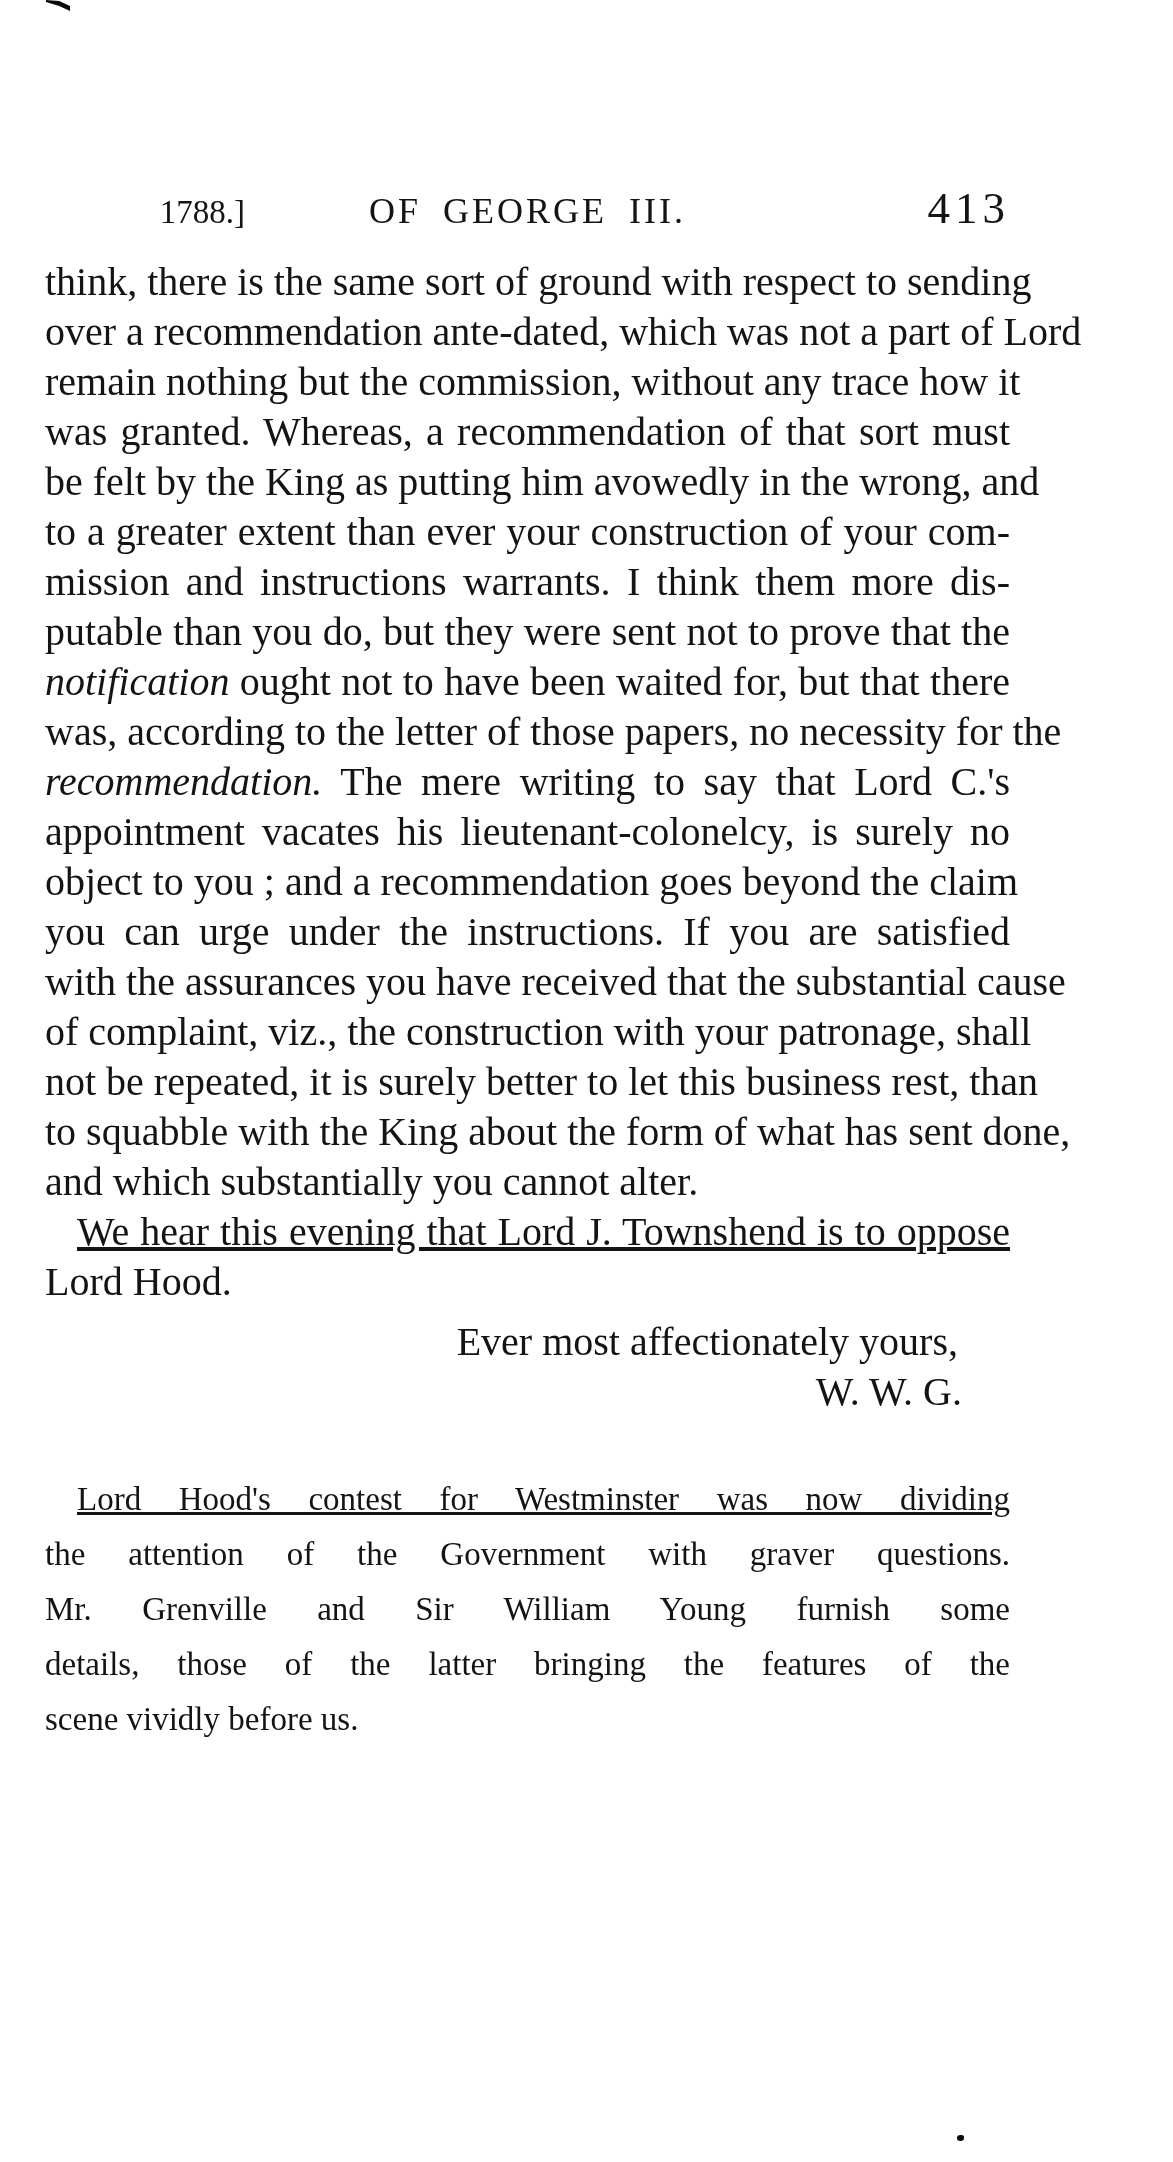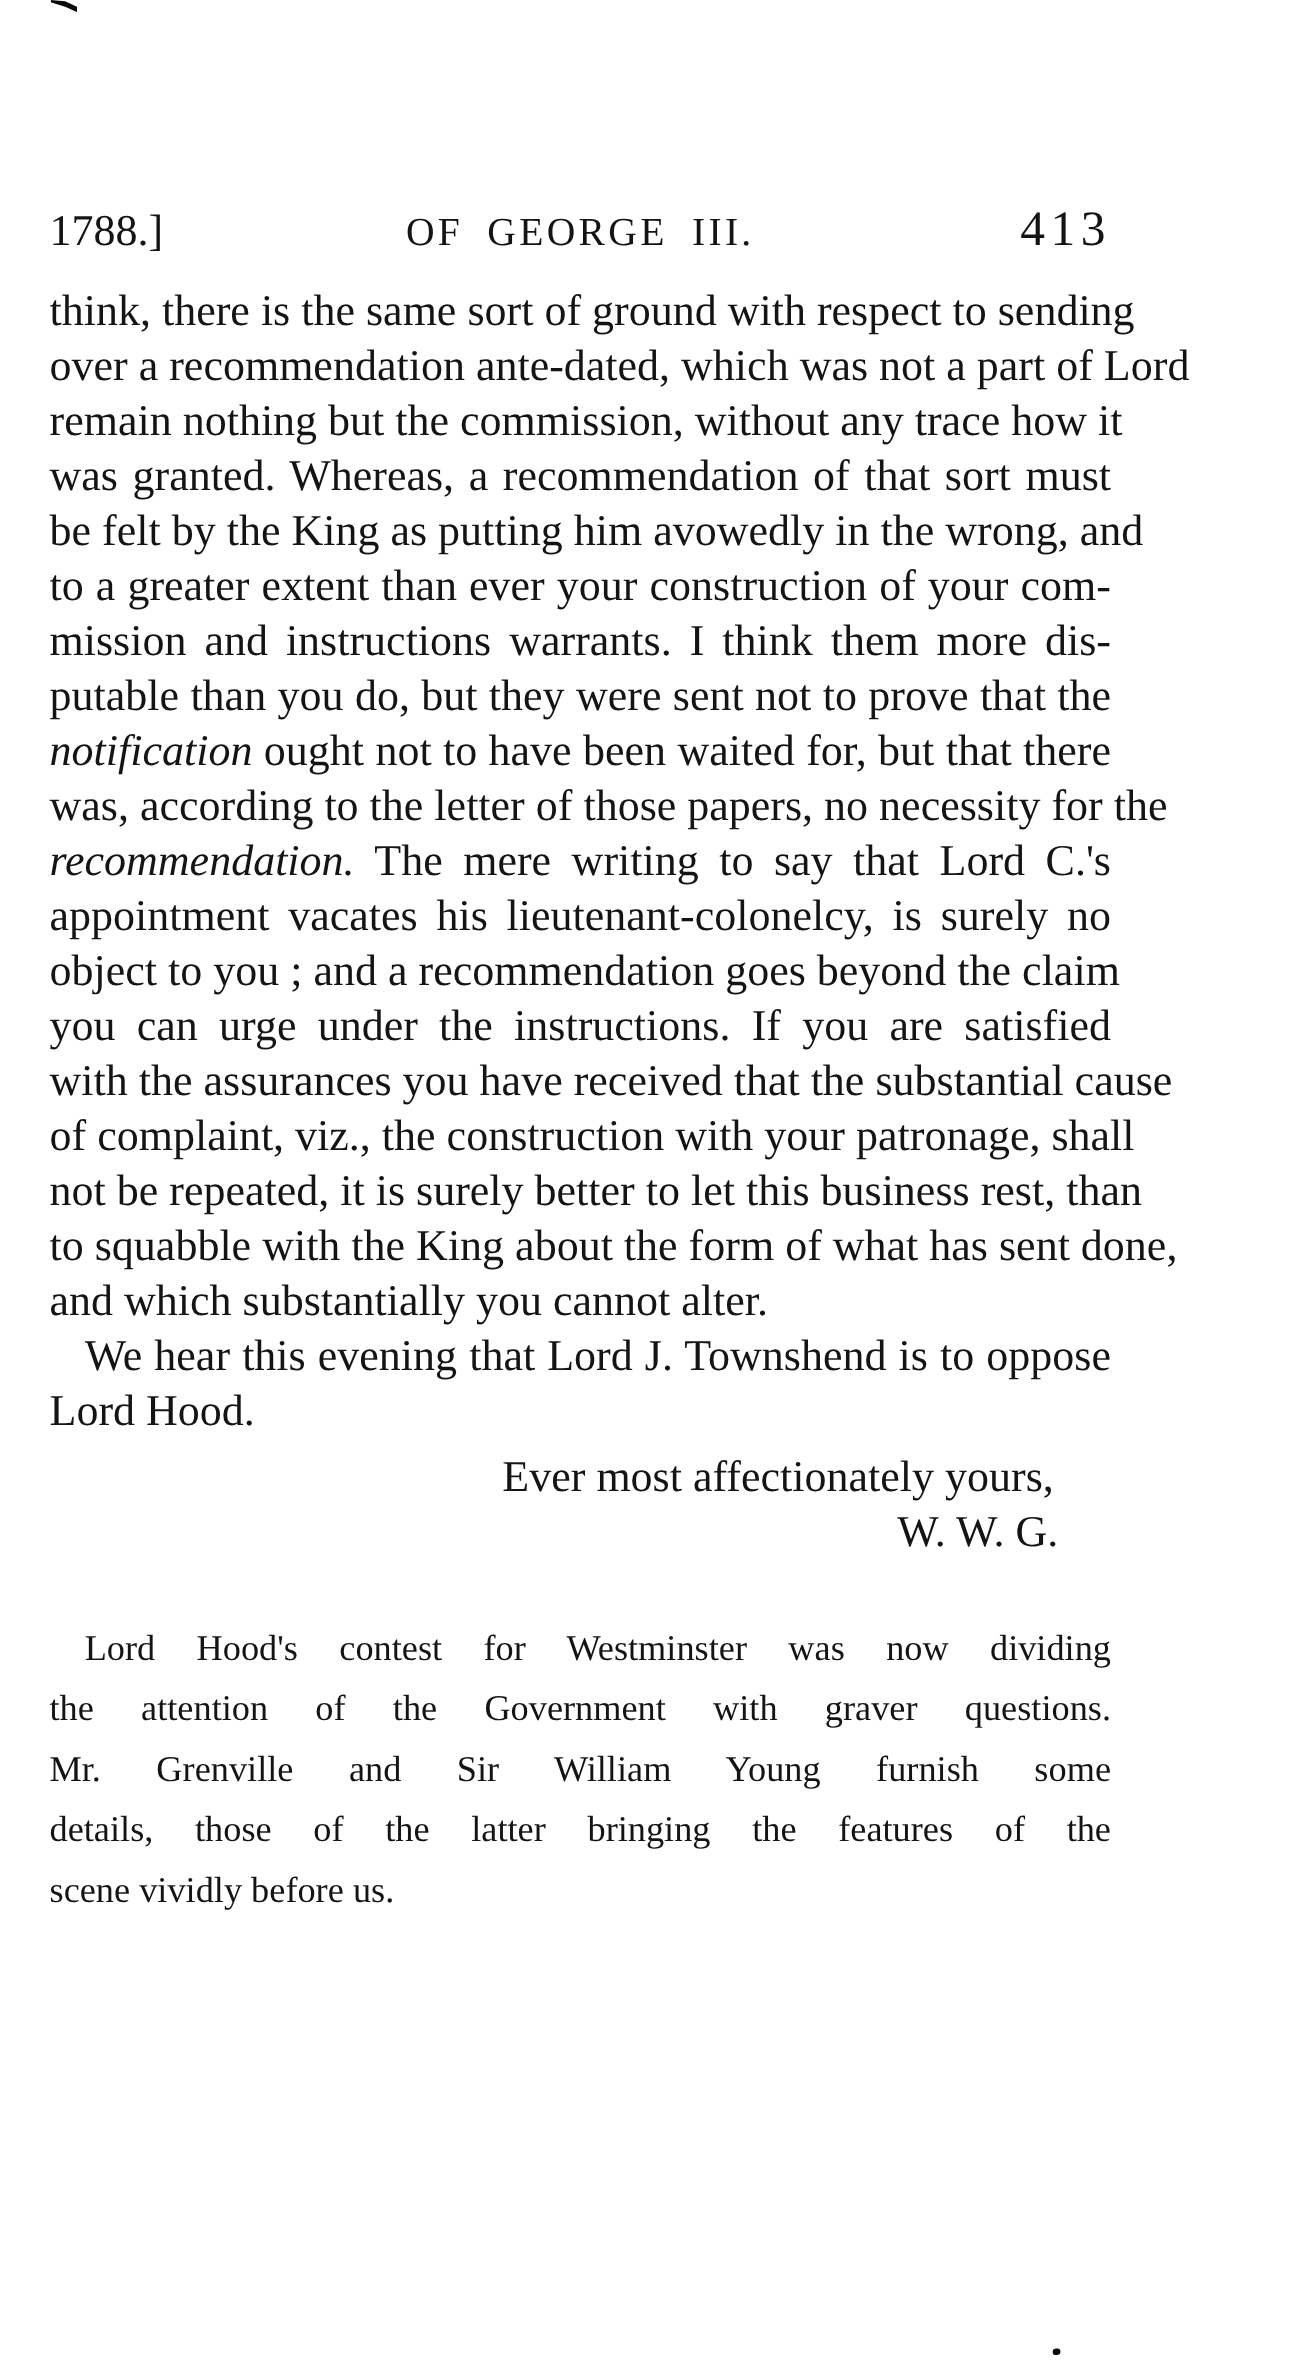--- a/index.html
+++ b/index.html
@@ -31,22 +31,22 @@
     left: 45px;
     top: 182px;
     width: 965px;
     display: flex;
     align-items: baseline;
     justify-content: space-between;
     font-size: 31px;
   }
   .header .h-left {
     width: 200px;
-    text-align: left;
-    font-size: 40px;
+    text-align: right;
+    font-size: 33px;
   }
   .header .h-center {
     flex: 1;
     text-align: center;
     letter-spacing: 3px;
     word-spacing: 10px;
     font-size: 36px;
   }
   .header .h-right {
     width: 200px;
@@ -73,20 +73,21 @@
     text-align: justify;
     text-align-last: justify;
     text-justify: inter-word;
     white-space: nowrap;
   }
   .tline.lastline {
     text-align-last: left;
   }
   .tline.indent {
     text-indent: 32px;
+    text-decoration: underline;
   }
   .valediction {
     margin-top: 10px;
     text-align: right;
     padding-right: 52px;
   }
   .signature {
     text-align: right;
     padding-right: 48px;
   }

